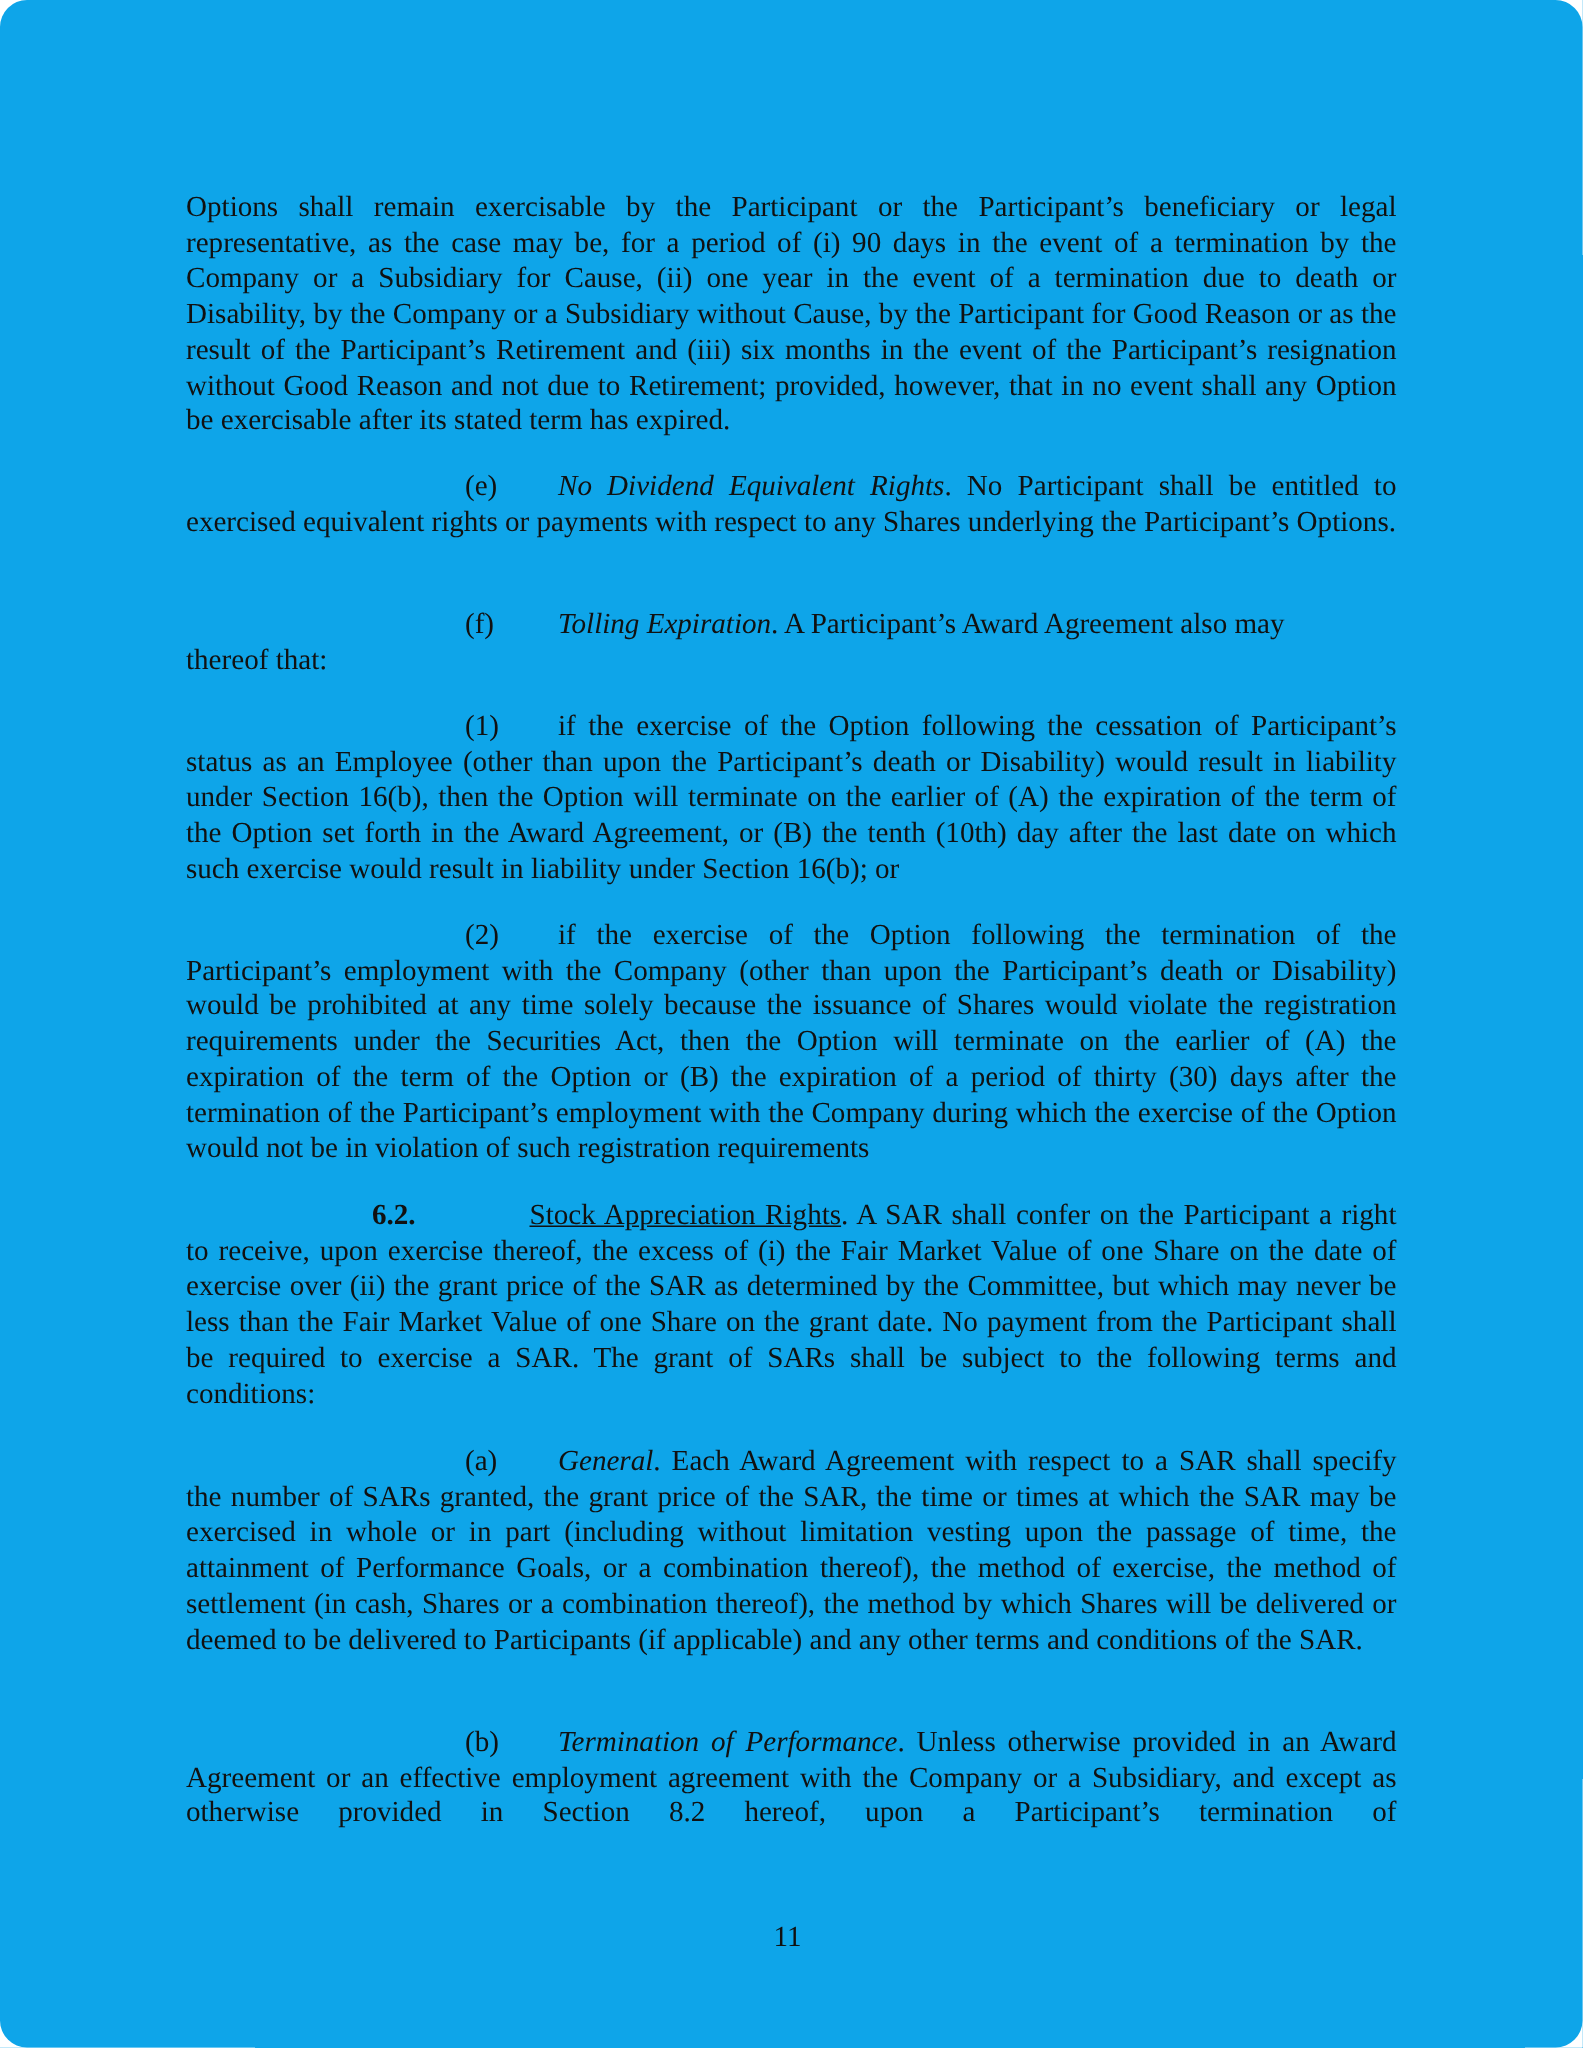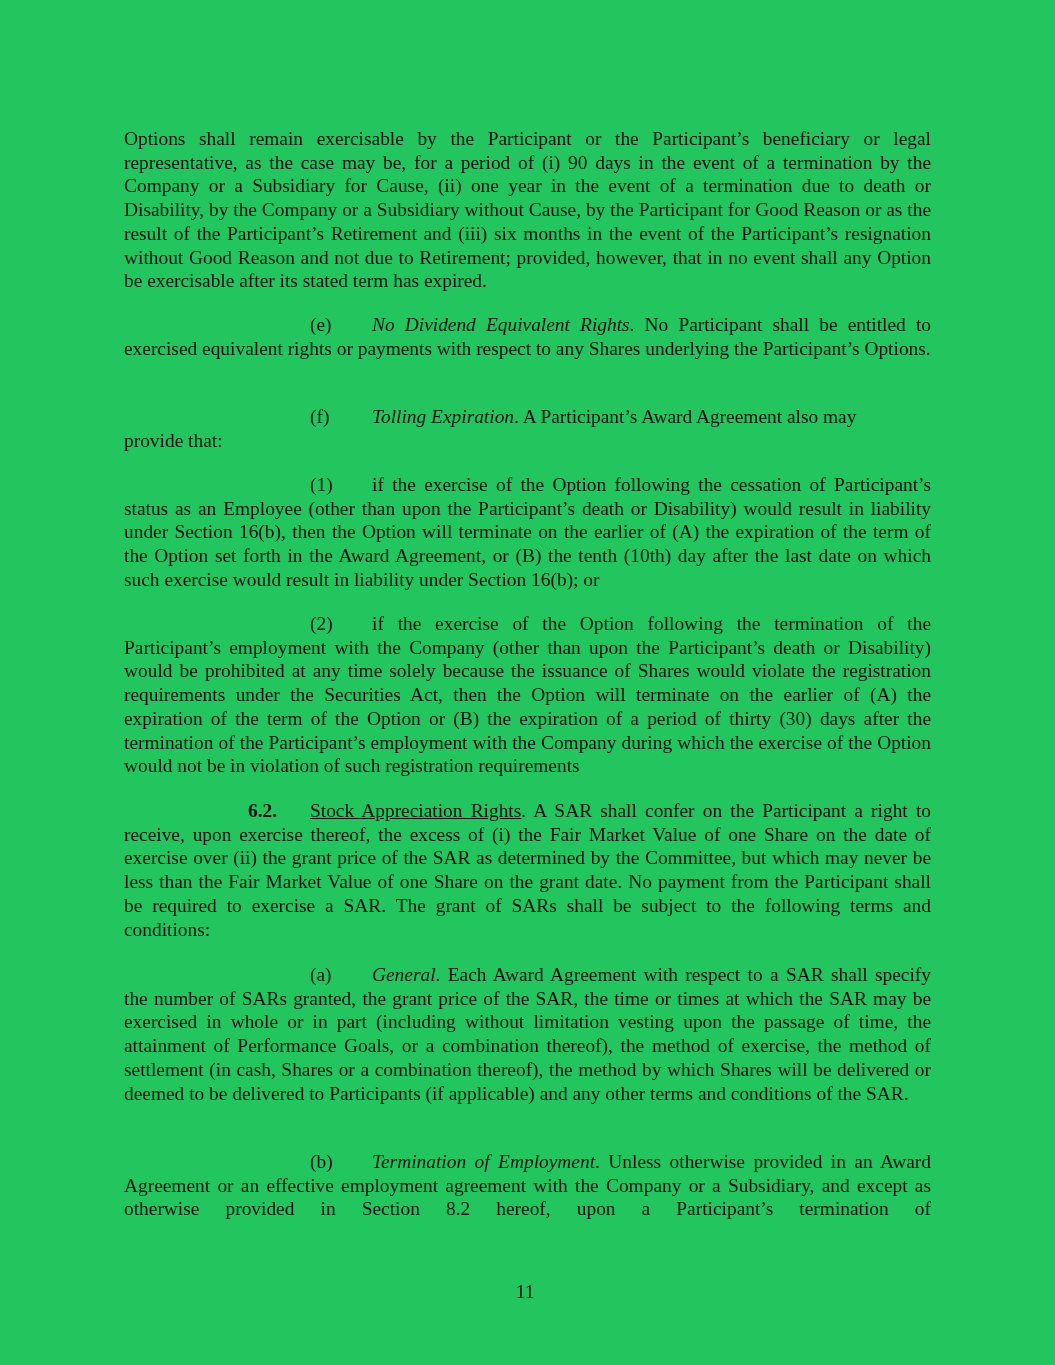--- a/index.html
+++ b/index.html
@@ -1,55 +1,55 @@
 <!DOCTYPE html>
 <html><head>
   <meta charset="utf-8">
   <style>
     html, body { margin: 0; padding: 0; background: #ffffff; }
     body { width: 1055px; height: 1365px; position: relative; overflow: hidden; }
     .page {
       position: absolute; left: 0; top: 0; width: 1055px; height: 1365px;
-      background: #22c55e; color: #111111;
+      background: #0ea5e9; color: #111111;
       font-family: "Liberation Serif", "DejaVu Serif", serif;
-      font-size: 19.4px; line-height: 23.7px;
+      font-size: 19.4px; line-height: 23.7px; border-radius: 18px;
     }
     .para {
       position: absolute; left: 124px; width: 807px;
       margin: 0; text-align: justify; text-align-last: left;
     }
     .ind1 { display: inline-block; width: 186px; }   
     .ind62 { display: inline-block; width: 124px; }  
     .mk { display: inline-block; width: 62px; }
     .mk62 { display: inline-block; width: 62px; font-weight: bold; }
     .it { font-style: italic; margin-top: 32px; }
-    .ul { text-decoration: underline; }
+    .ul { text-decoration: underline; margin-left: 43px; }
     .nojust { text-align: right; }
     .pagenum {
       position: absolute; left: 0; width: 1050px; top: 1280px;
       text-align: center; margin: 0;
     }
   </style>
 </head>
 <body>
 
 <div class="page">
 
   <p class="para" style="top:127px;">Options shall remain exercisable by the Participant or the Participant’s beneficiary or legal representative, as the case may be, for a period of (i) 90 days in the event of a termination by the Company or a Subsidiary for Cause, (ii) one year in the event of a termination due to death or Disability, by the Company or a Subsidiary without Cause, by the Participant for Good Reason or as the result of the Participant’s Retirement and (iii) six months in the event of the Participant’s resignation without Good Reason and not due to Retirement; provided, however, that in no event shall any Option be exercisable after its stated term has expired.</p>
 
   <p class="para" style="top:313px;"><span class="ind1"></span><span class="mk">(e)</span><span class="it">No Dividend Equivalent Rights</span><span>.  No Participant shall be entitled to exercised equivalent rights or payments with respect to any Shares underlying the Participant’s Options.</span></p>
 
   <p class="para nojust" style="top:405px;"><span class="ind1"></span><span class="mk">(f)</span><span class="it">Tolling Expiration</span><span>.  A Participant’s Award Agreement also may</span></p>
-  <p class="para nojust" style="top:429px;">provide that:</p>
+  <p class="para nojust" style="top:429px;">thereof that:</p>
 
   <p class="para" style="top:473px;"><span class="ind1"></span><span class="mk">(1)</span><span>if the exercise of the Option following the cessation of Participant’s status as an Employee (other than upon the Participant’s death or Disability) would result in liability under Section 16(b), then the Option will terminate on the earlier of (A) the expiration of the term of the Option set forth in the Award Agreement, or (B) the tenth (10th) day after the last date on which such exercise would result in liability under Section 16(b); or</span></p>
 
   <p class="para" style="top:612px;"><span class="ind1"></span><span class="mk">(2)</span><span>if the exercise of the Option following the termination of the Participant’s employment with the Company (other than upon the Participant’s death or Disability) would be prohibited at any time solely because the issuance of Shares would violate the registration requirements under the Securities Act, then the Option will terminate on the earlier of (A) the expiration of the term of the Option or (B) the expiration of a period of thirty (30) days after the termination of the Participant’s employment with the Company during which the exercise of the Option would not be in violation of such registration requirements</span></p>
 
   <p class="para" style="top:799px;"><span class="ind62"></span><span class="mk62">6.2.</span><span class="ul">Stock Appreciation Rights</span><span>.  A SAR shall confer on the Participant a right to receive, upon exercise thereof, the excess of (i) the Fair Market Value of one Share on the date of exercise over (ii) the grant price of the SAR as determined by the Committee, but which may never be less than the Fair Market Value of one Share on the grant date.  No payment from the Participant shall be required to exercise a SAR.  The grant of SARs shall be subject to the following terms and conditions:</span></p>
 
   <p class="para" style="top:963px;"><span class="ind1"></span><span class="mk">(a)</span><span class="it">General</span><span>.  Each Award Agreement with respect to a SAR shall specify the number of SARs granted, the grant price of the SAR, the time or times at which the SAR may be exercised in whole or in part (including without limitation vesting upon the passage of time, the attainment of Performance Goals, or a combination thereof), the method of exercise, the method of settlement (in cash, Shares or a combination thereof), the method by which Shares will be delivered or deemed to be delivered to Participants (if applicable) and any other terms and conditions of the SAR.</span></p>
 
-  <p class="para" style="top:1150px; text-align-last: justify;"><span class="ind1"></span><span class="mk">(b)</span><span class="it">Termination of Employment</span><span>.  Unless otherwise provided in an Award Agreement or an effective employment agreement with the Company or a Subsidiary, and except as otherwise provided in Section 8.2 hereof, upon a Participant’s termination of</span></p>
+  <p class="para" style="top:1150px; text-align-last: justify;"><span class="ind1"></span><span class="mk">(b)</span><span class="it">Termination of Performance</span><span>.  Unless otherwise provided in an Award Agreement or an effective employment agreement with the Company or a Subsidiary, and except as otherwise provided in Section 8.2 hereof, upon a Participant’s termination of</span></p>
 
   <p class="pagenum">11</p>
 
 </div>
 
 </body></html>

